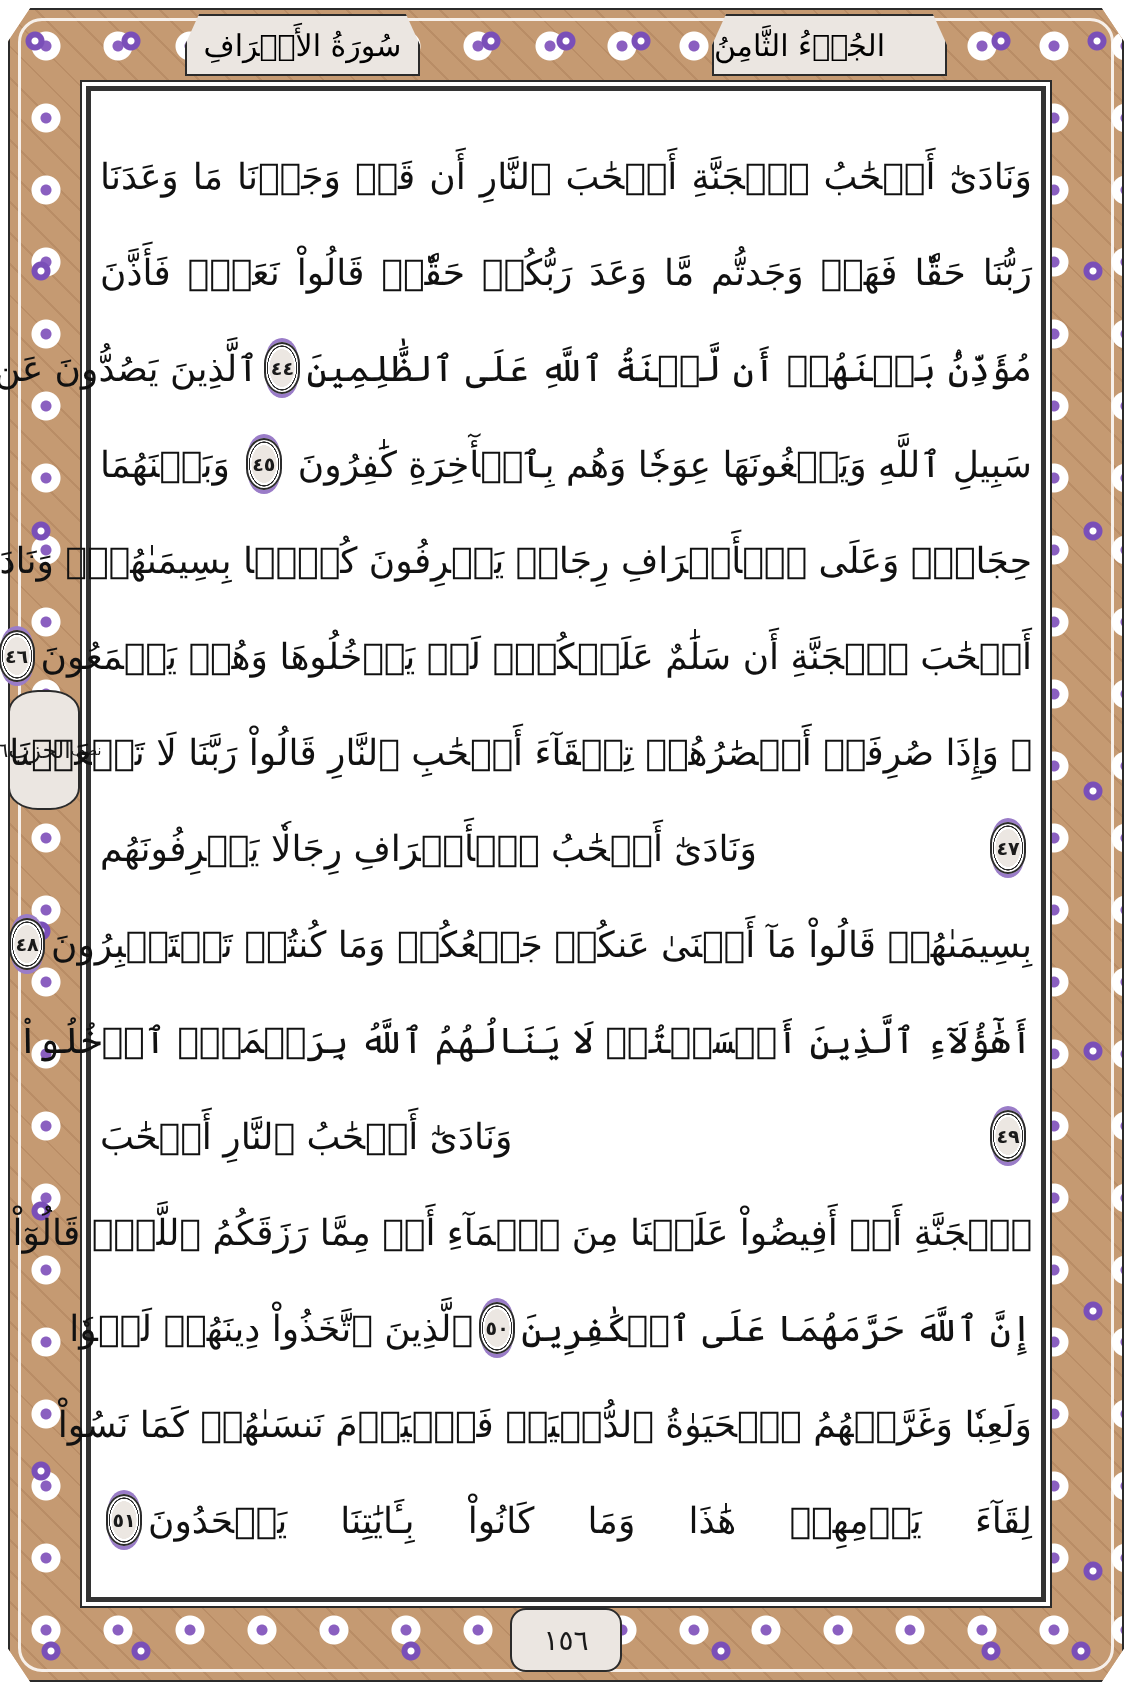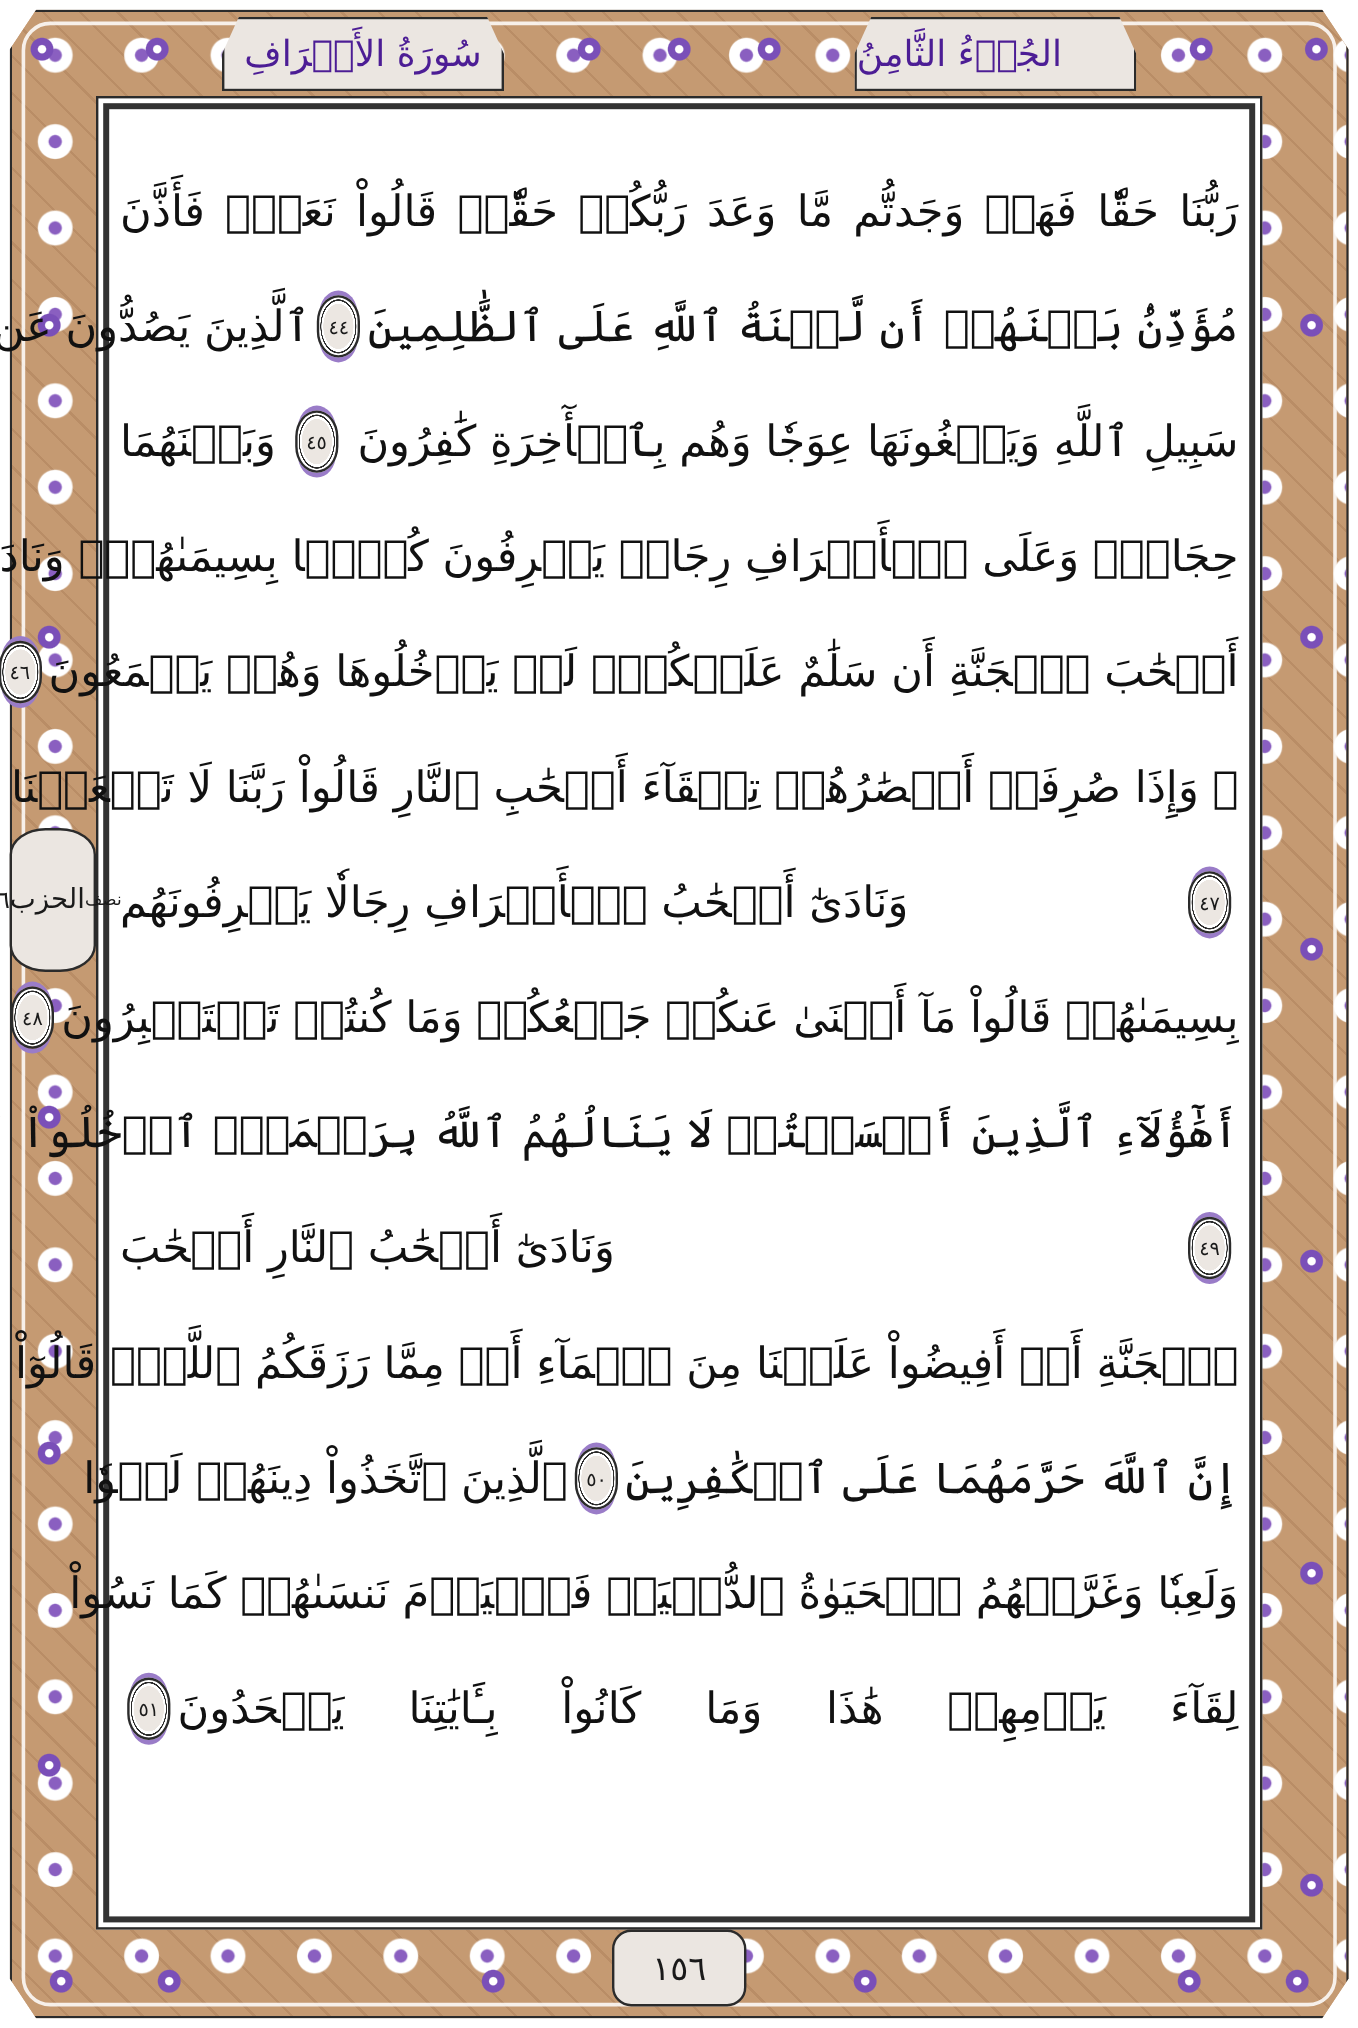--- a/index.html
+++ b/index.html
@@ -32,21 +32,21 @@
     background: radial-gradient(circle, #ffffff 0 3px, #7a4fb8 4px 9px, transparent 10px);
   }
   
   .cartouche {
     position:absolute; top:14px; height:62px;
     background:#ebe6e1;
     border:2px solid #2b2b2b;
     box-sizing:border-box;
     clip-path: polygon(6% 0, 94% 0, 100% 50%, 100% 100%, 0 100%, 0 50%);
     display:flex; align-items:center; justify-content:center;
-    color:#4c1d95;
+    color:#000000;
     font-family:"DejaVu Serif", serif;
     font-size:30px;
     direction:rtl;
   }
   .cartouche.surah { left:185px; width:235px; }
   .cartouche.juz { left:712px; width:235px;justify-content:flex-end; }
   
   .inner-frame {
     position:absolute; left:80px; top:80px; width:972px; height:1528px;
     box-sizing:border-box;
@@ -72,24 +72,25 @@
     text-align:justify;
   }
   .line span.txt { flex:1; text-align:justify; text-align-last:justify; }
   .ayah-marker {
     display:inline-flex; align-items:center; justify-content:center;
     width:32px; height:48px; margin:0 6px;
     border-radius:50%/42%;
     background:radial-gradient(ellipse at center, #ece7e2 0 55%, #ffffff 56% 62%, #2b2b2b 63% 66%, #ffffff 67%);
     border:2px solid #2b2b2b;
     box-shadow:0 -6px 0 -2px #9a7cc8, 0 6px 0 -2px #9a7cc8;
-    font-size:16px; color:#1a1a1a;
+    font-size:19px; color:#1a1a1a;
     font-family:"DejaVu Sans", sans-serif;
     vertical-align:middle;
     flex:none;
+    font-weight:bold;
   }
   
   .hizb-marker {
     position:absolute; left:8px; top:690px; width:72px; height:120px;
     background:#ebe6e1;
     border:2px solid #2b2b2b;
     box-sizing:border-box;
     border-radius:30px/22px;
     display:flex; flex-direction:row; align-items:center; justify-content:center;
     direction:rtl; color:#1a1a1a;
@@ -150,20 +151,23 @@
 </div>
 
 <div class="hizb-marker">
   <span class="h1">نصف</span>
   <span class="h2">الحزب</span>
   <span class="h3">١٦</span>
 </div>
 
 <div class="text-area">
   <div class="line">
+      <span class="txt">وَنَادَىٰٓ أَصۡحَٰبُ ٱلۡجَنَّةِ أَصۡحَٰبَ ٱلنَّارِ أَن قَدۡ وَجَدۡنَا مَا وَعَدَنَا</span>
+    </div>
+  <div class="line">
       <span class="txt">رَبُّنَا حَقّٗا فَهَلۡ وَجَدتُّم مَّا وَعَدَ رَبُّكُمۡ حَقّٗاۖ قَالُواْ نَعَمۡۚ فَأَذَّنَ</span>
     </div>
   <div class="line">
     <span>مُؤَذِّنُۢ بَيۡنَهُمۡ أَن لَّعۡنَةُ ٱللَّهِ عَلَى ٱلظَّٰلِمِينَ</span>
     <span class="ayah-marker">٤٤</span>
     <span>ٱلَّذِينَ يَصُدُّونَ عَن</span>
   </div>
   <div class="line">
     <span>سَبِيلِ ٱللَّهِ وَيَبۡغُونَهَا عِوَجٗا وَهُم بِٱلۡأٓخِرَةِ كَٰفِرُونَ</span>
     <span class="ayah-marker">٤٥</span>

